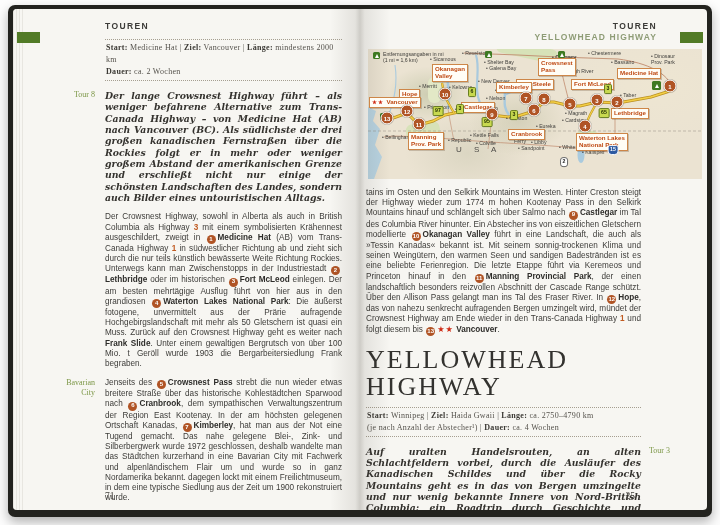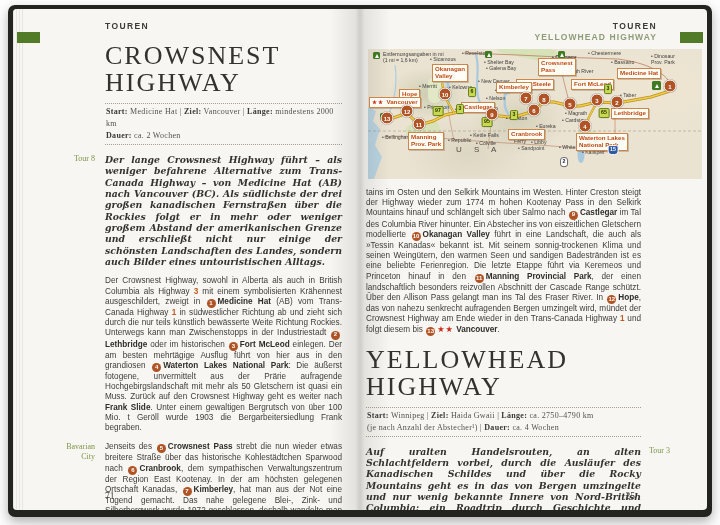--- a/index.html
+++ b/index.html
@@ -92,22 +92,20 @@
   <div class="book">
     <div class="pages">
       <div class="spread">
 
         <div class="page">
           <div class="tab left"></div>
           <div class="lp">
             <div class="col2">
               <div class="eyebrow">TOUREN</div>
             </div>
-            <div class="col2 big-title">CROWSNEST
-HIGHWAY</div>
             <div class="col2 infobar"><b>Start:</b> Medicine Hat | <b>Ziel:</b> Vancouver | <b>Länge:</b> mindestens 2000 km<br><b>Dauer:</b> ca. 2 Wochen</div>
 
             <div class="col1 margin-label">Tour 8</div>
             <div class="col2 intro">Der lange Crowsnest Highway führt – als weniger befahrene Alternative zum Trans-Canada Highway – von Medicine Hat (AB) nach Vancouver (BC). Als südlichste der drei großen kanadischen Fernstraßen über die Rockies folgt er in mehr oder weniger großem Abstand der amerikanischen Grenze und erschließt nicht nur einige der schönsten Landschaften des Landes, sondern auch Bilder eines untouristischen Alltags.</div>
 
             <div class="col2 body-par">Der Crowsnest Highway, sowohl in Alberta als auch in British Columbia als Highway <span class="hwy-num">3</span> mit einem symbolisierten Krähennest ausgeschildert, zweigt in <span class="numdot">1</span><b>Medicine Hat</b> (AB) vom Trans-Canada Highway <span class="hwy-num">1</span> in südwestlicher Richtung ab und zieht sich durch die nur teils künstlich bewässerte Weite Richtung Rockies. Unterwegs kann man Zwischenstopps in der Industriestadt <span class="numdot">2</span><b>Lethbridge</b> oder im historischen <span class="numdot">3</span><b>Fort McLeod</b> einlegen. Der am besten mehrtägige Ausflug führt von hier aus in den grandiosen <span class="numdot">4</span><b>Waterton Lakes National Park</b>: Die äußerst fotogene, unvermittelt aus der Prärie aufragende Hochgebirgslandschaft mit mehr als 50 Gletschern ist quasi ein Muss. Zurück auf den Crowsnest Highway geht es weiter nach <b>Frank Slide</b>. Unter einem gewaltigen Bergrutsch von über 100 Mio. t Geröll wurde 1903 die Bergarbeitersiedlung Frank begraben.</div>
 
             <div class="col1 margin-label">Bavarian
 City</div>
             <div class="col2 body-par">Jenseits des <span class="numdot">5</span><b>Crowsnest Pass</b> strebt die nun wieder etwas breitere Straße über das historische Kohlestädtchen Sparwood nach <span class="numdot">6</span><b>Cranbrook</b>, dem sympathischen Verwaltungszentrum der Region East Kootenay. In der am höchsten gelegenen Ortschaft Kanadas, <span class="numdot">7</span><b>Kimberley</b>, hat man aus der Not eine Tugend gemacht. Das nahe gelegene Blei-, Zink- und Silberbergwerk wurde 1972 geschlossen, deshalb wandelte man das Städtchen kurzerhand in eine Bavarian City mit Fachwerk und alpenländischem Flair um und wurde so in ganz Nordamerika bekannt.  dagegen lockt mit einem Freilichtmuseum, in dem eine typische Siedlung aus der Zeit um 1900 rekonstruiert wurde.</div>

